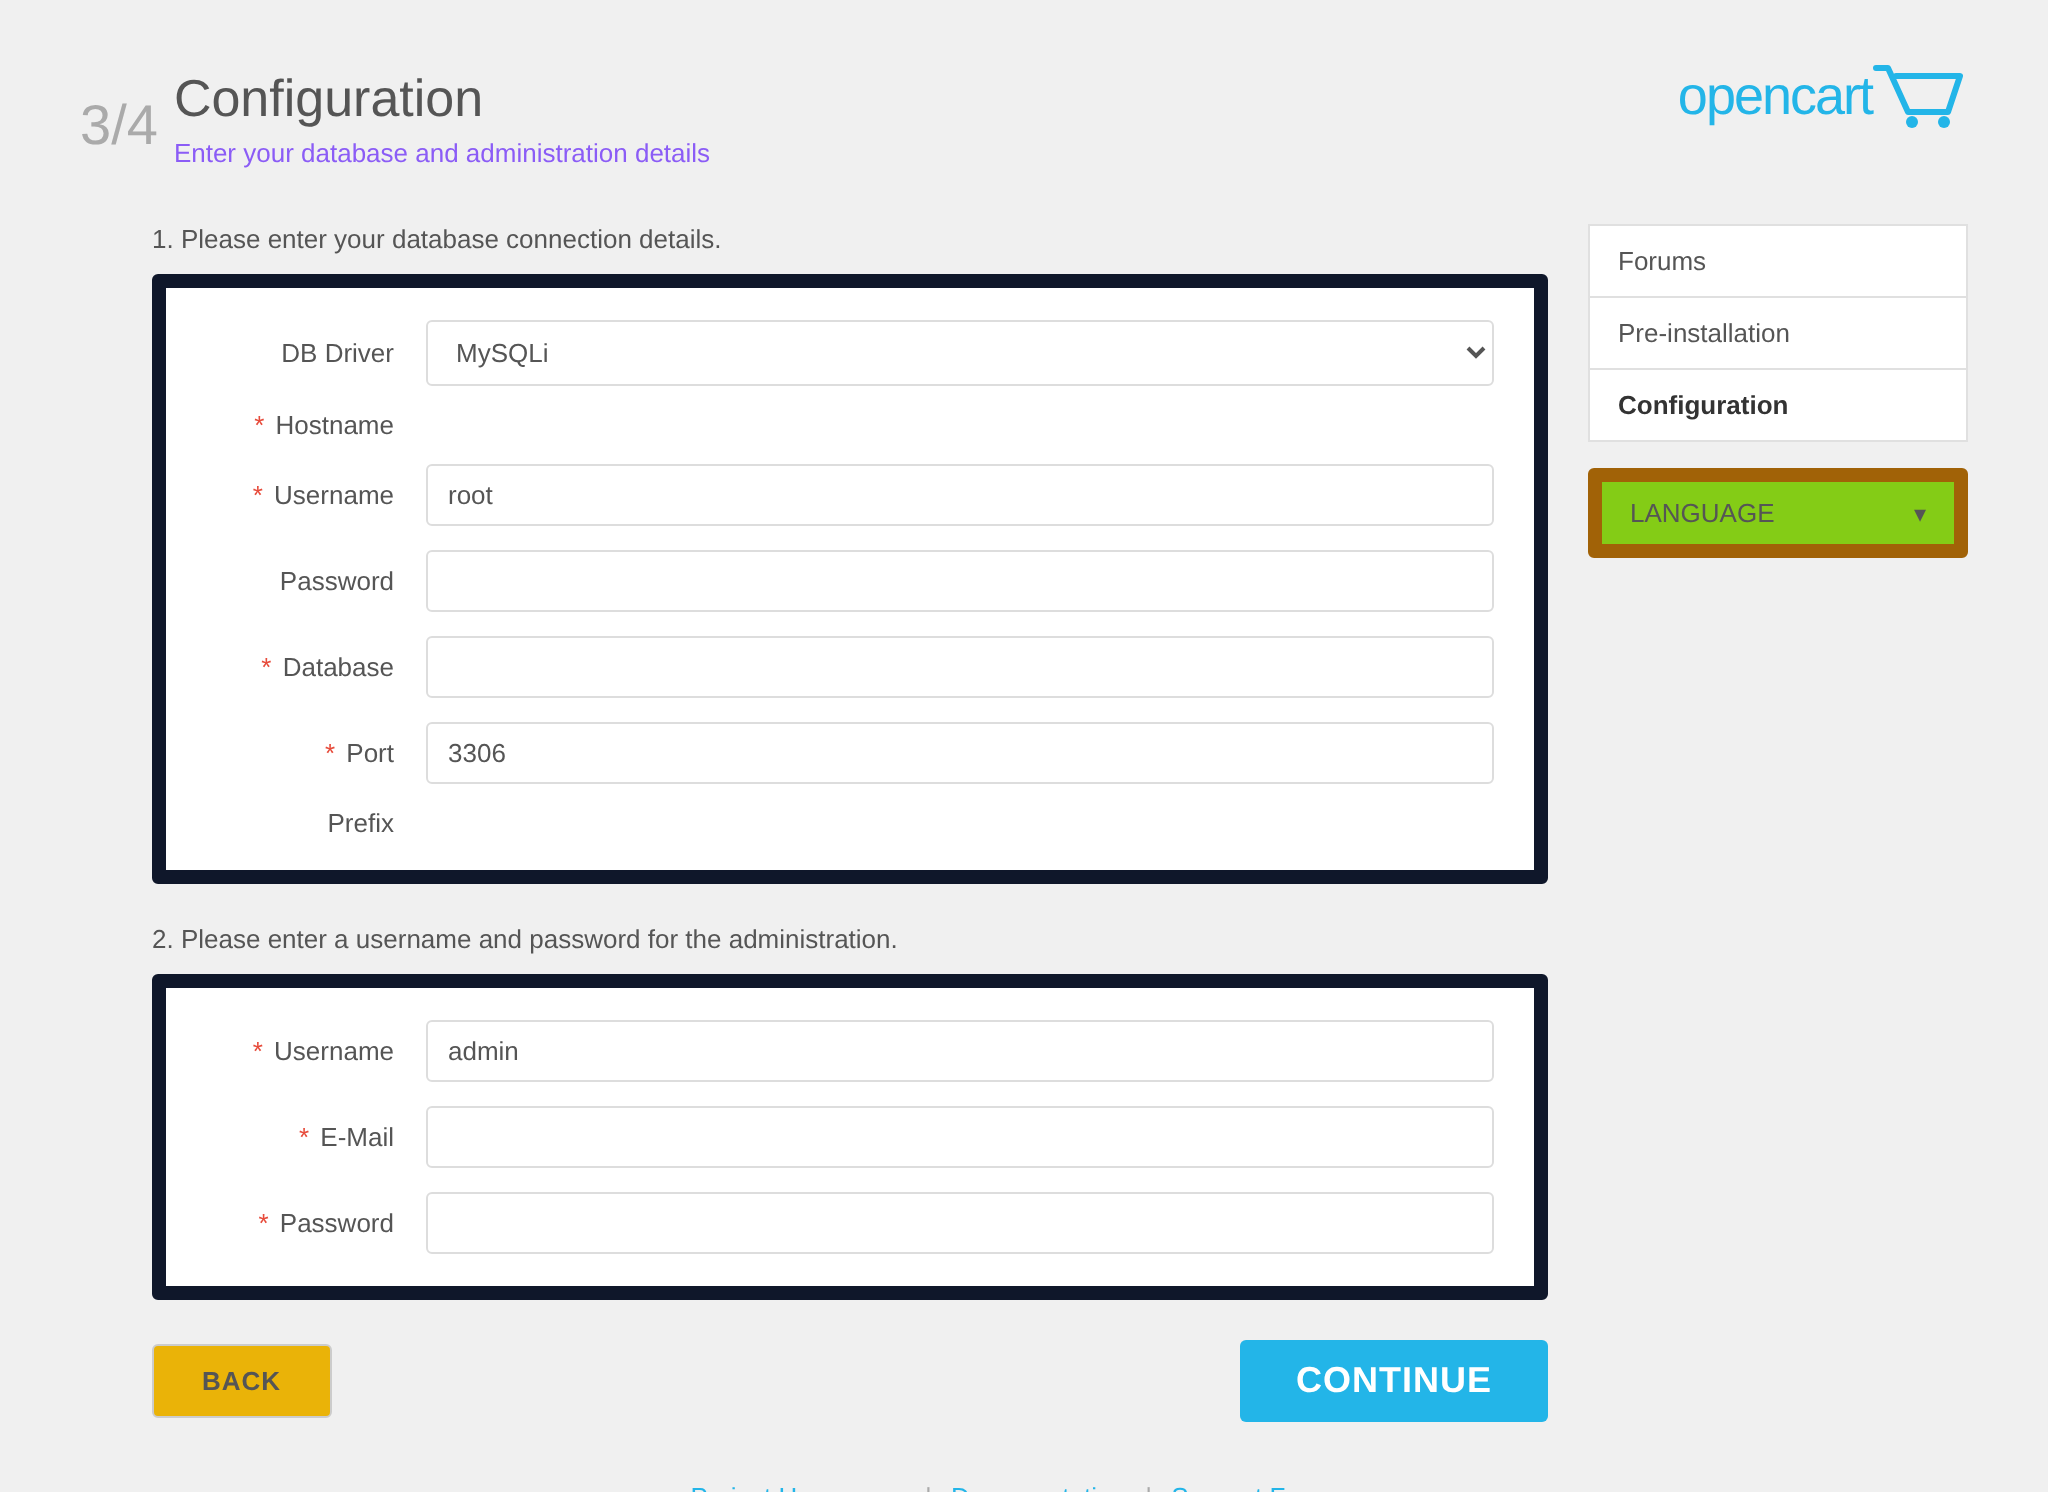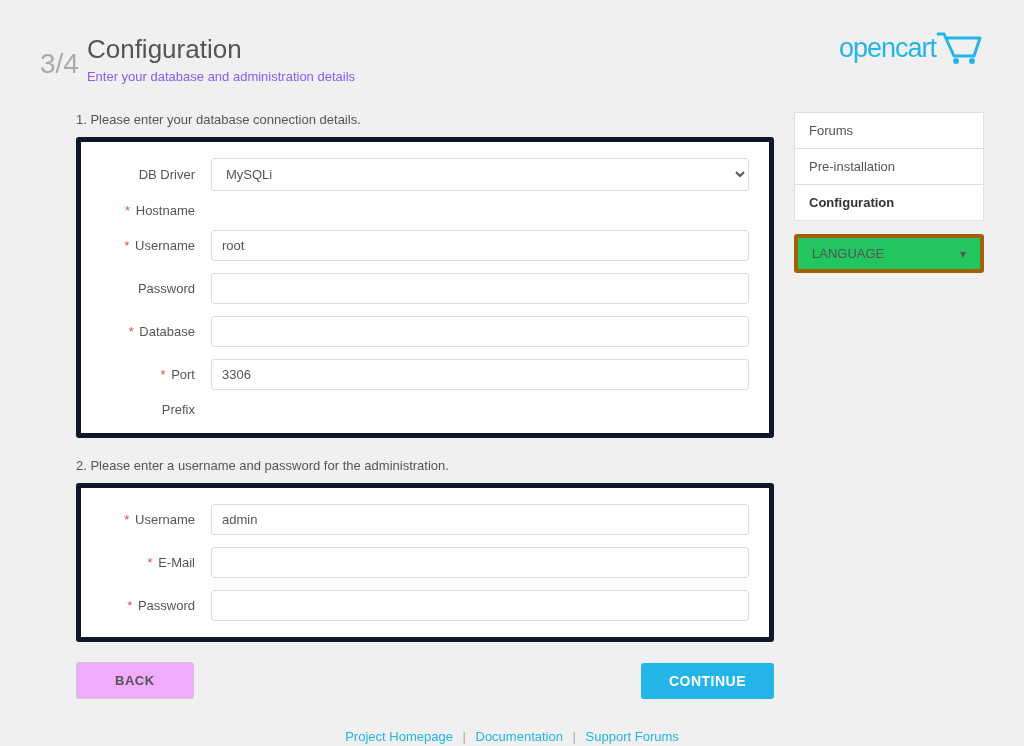--- a/index.html
+++ b/index.html
@@ -84,22 +84,22 @@
       font-size: 13px;
       color: #555;
       cursor: pointer;
       margin-bottom: -1px;
     }
     .sidebar-item.active {
       font-weight: bold;
       color: #333;
     }
     .language-btn {
-      background: #22c55e;
-      border: 4px solid #a16207;
+      background: #84cc16;
+      border: 7px solid #a16207;
       border-radius: 3px;
       padding: 8px 14px;
       font-size: 13px;
       color: #555;
       cursor: pointer;
       width: 100%;
       text-align: left;
       margin-top: 14px;
       display: flex;
       justify-content: space-between;
@@ -111,21 +111,21 @@
     }
     
     .section-title {
       font-size: 13px;
       color: #555;
       margin-bottom: 10px;
     }
     
     .form-panel {
       background: #fff;
-      border: 5px solid #0f172a;
+      border: 7px solid #0f172a;
       border-radius: 3px;
       padding: 16px 20px;
       margin-bottom: 20px;
     }
     .form-row {
       display: flex;
       align-items: center;
       margin-bottom: 12px;
     }
     .form-row:last-child {
@@ -159,37 +159,37 @@
     }
     
     .button-row {
       display: flex;
       justify-content: space-between;
       align-items: center;
       margin-top: 10px;
       margin-bottom: 20px;
     }
     .btn-back {
-      background: #f0abfc;
+      background: #eab308;
       border: 1px solid #ccc;
       border-radius: 3px;
-      padding: 10px 38px;
+      padding: 10px 24px;
       font-size: 13px;
       color: #555;
       cursor: pointer;
       text-transform: uppercase;
       font-weight: bold;
       letter-spacing: 0.5px;
     }
     .btn-continue {
       background: #23b5e8;
       border: none;
       border-radius: 3px;
       padding: 10px 28px;
-      font-size: 14px;
+      font-size: 18px;
       color: #fff;
       cursor: pointer;
       text-transform: uppercase;
       font-weight: bold;
       letter-spacing: 0.5px;
     }
     
     .footer-links {
       text-align: center;
       margin-top: 10px;

